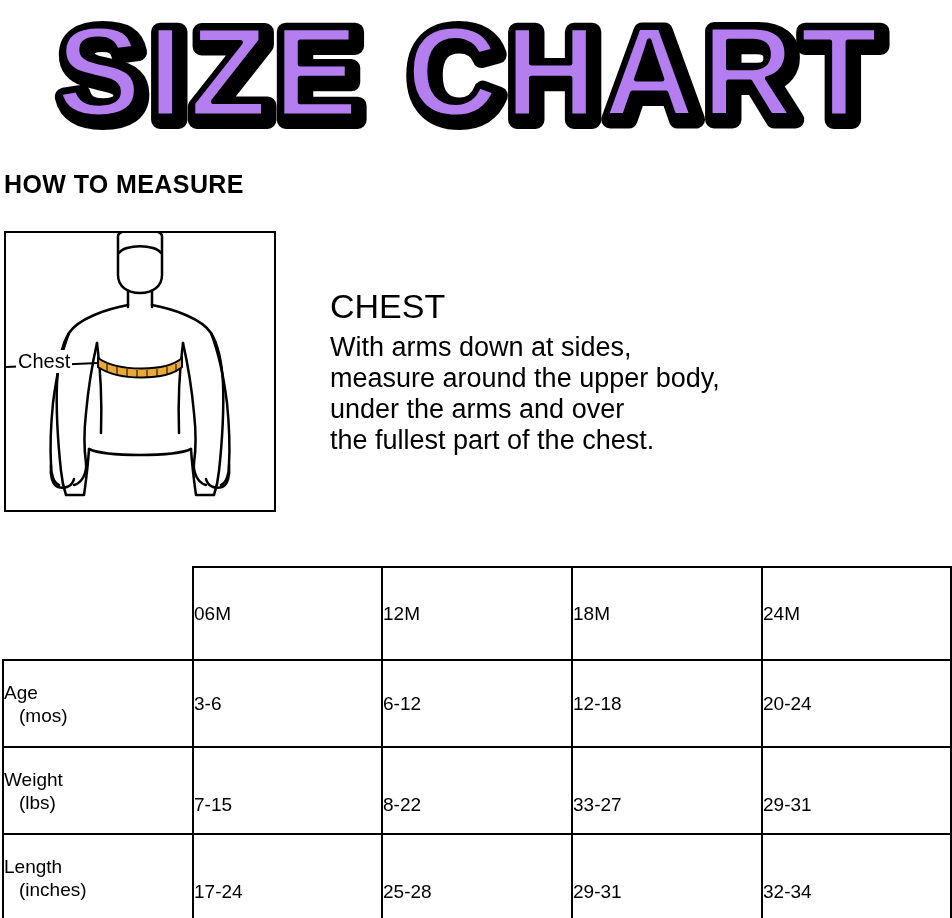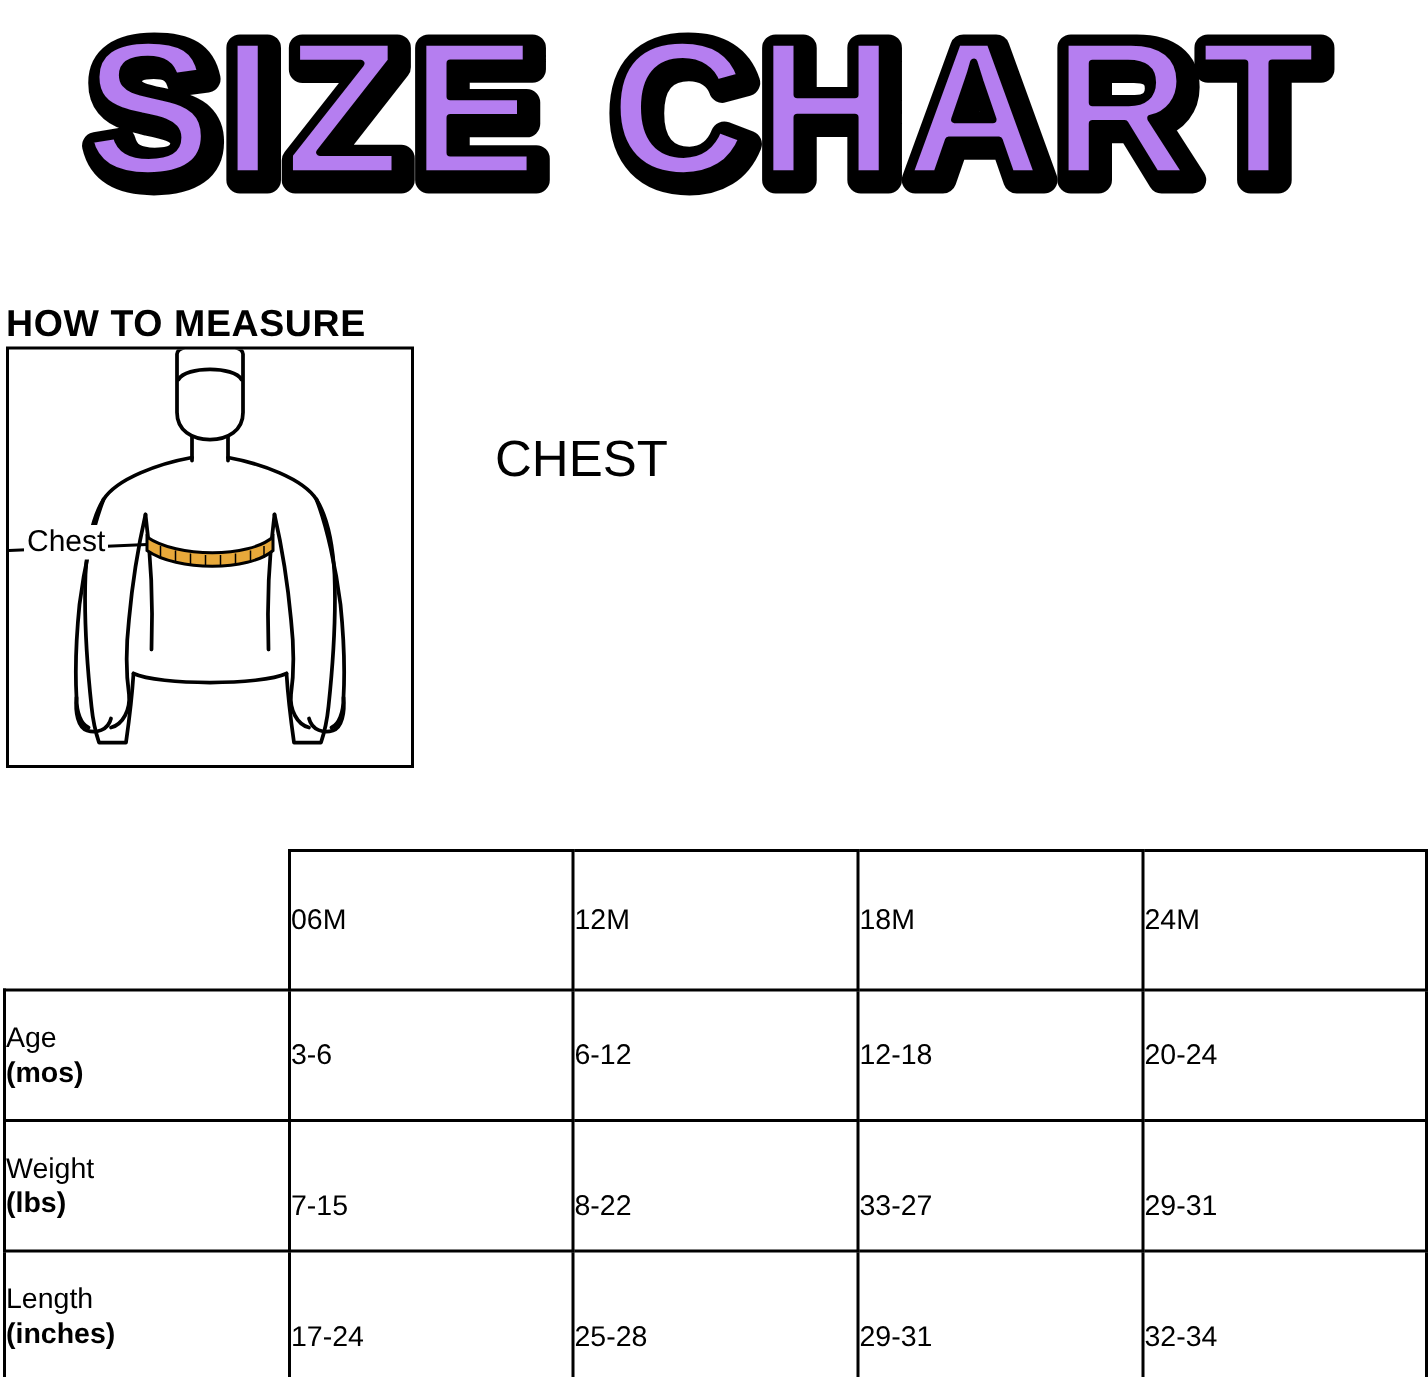--- a/index.html
+++ b/index.html
@@ -25,21 +25,21 @@
     height: 150px;
   }
   .title-svg {
     display: block;
   }
 
   
   .how-to {
     position: absolute;
     left: 4px;
-    top: 202px;
+    top: 170px;
     font-size: 25px;
     font-weight: bold;
     letter-spacing: 0.4px;
     font-family: "Liberation Sans", sans-serif;
   }
 
   
   .figure-box {
     position: absolute;
     left: 4px;
@@ -122,21 +122,21 @@
   }
   .body-row td { height: 87px; }
   .rowhead {
     font-size: 20px;
     font-weight: bold;
     padding-left: 12px;
     line-height: 23px;
     box-sizing: border-box;
     height: 87px;
   }
-  .rowhead .sub { font-weight: bold; }
+  .rowhead .sub { font-weight: normal; padding-left: 15px; }
   .datacell {
     font-size: 19px;
     padding-left: 14px;
     padding-top: 24px;
     height: 87px;
     box-sizing: border-box;
   }
   .datacell.align-low { padding-top: 29px; }
 </style>
 </head>
@@ -196,20 +196,26 @@
       </g>
     </g>
 
     <line x1="0" y1="134" x2="92" y2="130" stroke="#000000" stroke-width="2"></line>
   </svg>
 </div>
 <div class="chest-label">Chest</div>
 
 <div class="desc">
   <div class="desc-title">CHEST</div>
+  <div class="desc-body">
+    <div>With arms down at sides,</div>
+    <div>measure around the upper body,</div>
+    <div>under the arms and over</div>
+    <div>the fullest part of the chest.</div>
+  </div>
 </div>
 
 <table class="size-table">
   <colgroup>
     <col class="c1">
       <col class="c2">
       <col class="c3">
       <col class="c4">
       <col class="c5">
   </colgroup>

